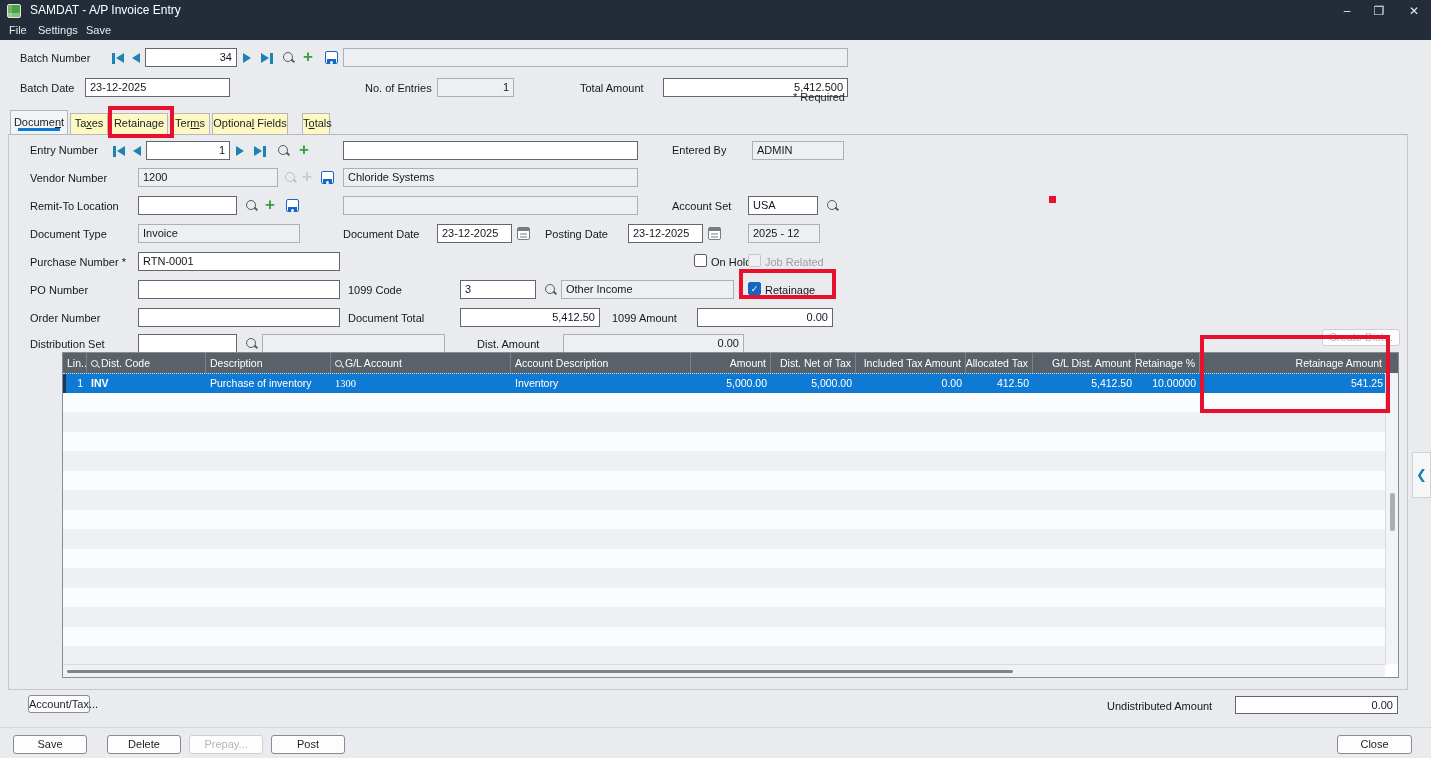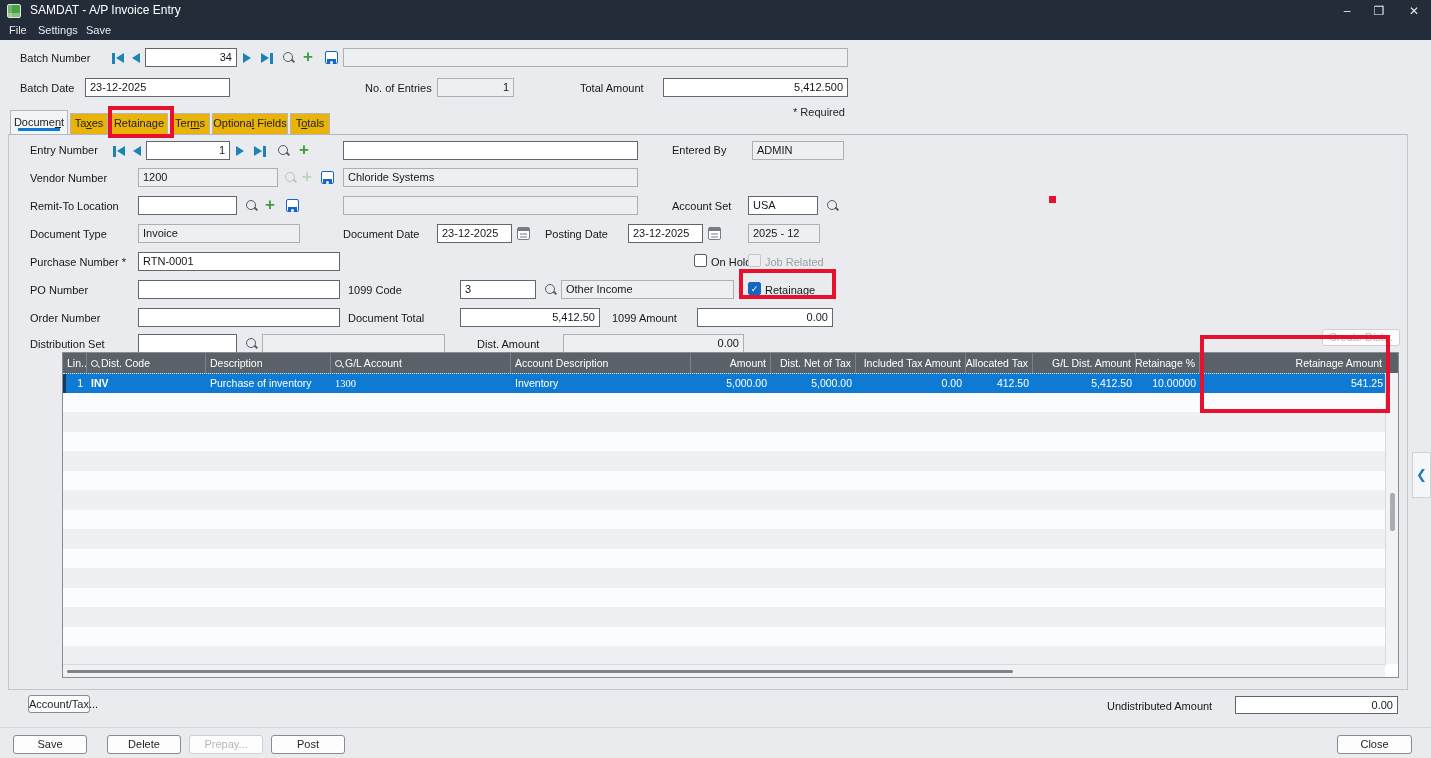--- a/index.html
+++ b/index.html
@@ -41,21 +41,21 @@
   .cal { position:absolute; width:13px; height:13px; border:1px solid #767c83; border-radius:2px; background:#fff; }
   .cal::before { content:""; position:absolute; left:0; right:0; top:0; height:3px; background:#767c83; }
   .cal::after { content:""; position:absolute; left:2px; top:5px; width:7px; height:1.5px; background:#b9bec3; box-shadow:0 3px 0 #b9bec3; }
 
   
   .cb { position:absolute; width:13px; height:13px; border:1px solid #585d63; border-radius:2px; background:#fff; font-size:9px; line-height:12px; text-align:center; color:#fff; }
   .cb.checked { background:#1566c0; border-color:#1566c0; }
   .cb.dis { background:#eef0f2; border-color:#c4c8cc; }
 
   
-  .tab { position:absolute; top:113px; height:21px; background:#eab308; border:1px solid #b4b8bc; border-bottom:none; font-size:11px; text-align:center; color:#1b1e22; padding-top:3px; }
+  .tab { position:absolute; top:113px; height:21px; background:#fef9c3; border:1px solid #b4b8bc; border-bottom:none; font-size:11px; text-align:center; color:#1b1e22; padding-top:3px; }
   .tab.active { top:110px; height:24px; background:#f3f4f6; padding-top:5px; }
   .tab.active .ul { position:absolute; left:7px; right:7px; bottom:3px; height:3px; background:#0e7ad3; }
   .tabline { position:absolute; left:8px; top:134px; width:1400px; height:1px; background:#b4b8bc; }
   .panel { position:absolute; left:8px; top:134px; width:1400px; height:556px; border:1px solid #c3c7cb; border-top:none; }
 
   
   .btn { position:absolute; background:#fdfdfd; border:1px solid #868c92; border-radius:3px; font-size:11px; color:#1b1e22; text-align:center; }
   .btn.dis { color:#b3b8bd; border-color:#ccd0d4; }
 
   
@@ -122,29 +122,29 @@
 <span class="plus" style="left:303px;top:50px">+</span>
 <span class="drill" style="left:325px;top:51px"></span>
 <div class="fld dis" style="left:343px;top:48px;width:505px"></div>
 
 <div class="lbl" style="left:20px;top:82px">Batch Date</div>
 <div class="fld" style="left:85px;top:78px;width:145px">23-12-2025</div>
 <div class="lbl" style="left:365px;top:82px">No. of Entries</div>
 <div class="fld dis ar" style="left:437px;top:78px;width:77px">1</div>
 <div class="lbl" style="left:580px;top:82px">Total Amount</div>
 <div class="fld ar" style="left:663px;top:78px;width:185px">5,412.500</div>
-<div class="note" style="left:793px;top:106px">* Required</div>
+<div class="note" style="left:793px;top:91px">* Required</div>
 
 <div class="tabline"></div>
 <div class="tab active" style="left:10px;width:58px"><span>Docume<u>n</u>t</span><span class="ul"></span></div>
 <div class="tab" style="left:70px;width:38px"><span>Ta<u>x</u>es</span></div>
 <div class="tab" style="left:110px;width:58px"><span>Retainage</span></div>
 <div class="tab" style="left:170px;width:40px"><span>Ter<u>m</u>s</span></div>
 <div class="tab" style="left:212px;width:76px"><span>Optiona<u>l</u> Fields</span></div>
-<div class="tab" style="left:290px;width:40px"><span>T<u>o</u>tals</span></div>
+<div class="tab" style="left:302px;width:28px"><span>T<u>o</u>tals</span></div>
 <div class="panel"></div>
 
 <div class="lbl" style="left:30px;top:144px">Entry Number</div>
 <span class="navbtn" style="left:113px;top:145px">
     <span class="endbar"></span>
     <span class="tri-l"></span>
   </span>
 <span class="navbtn" style="left:133px;top:145px">
     <span class="tri-l"></span>
   </span>

